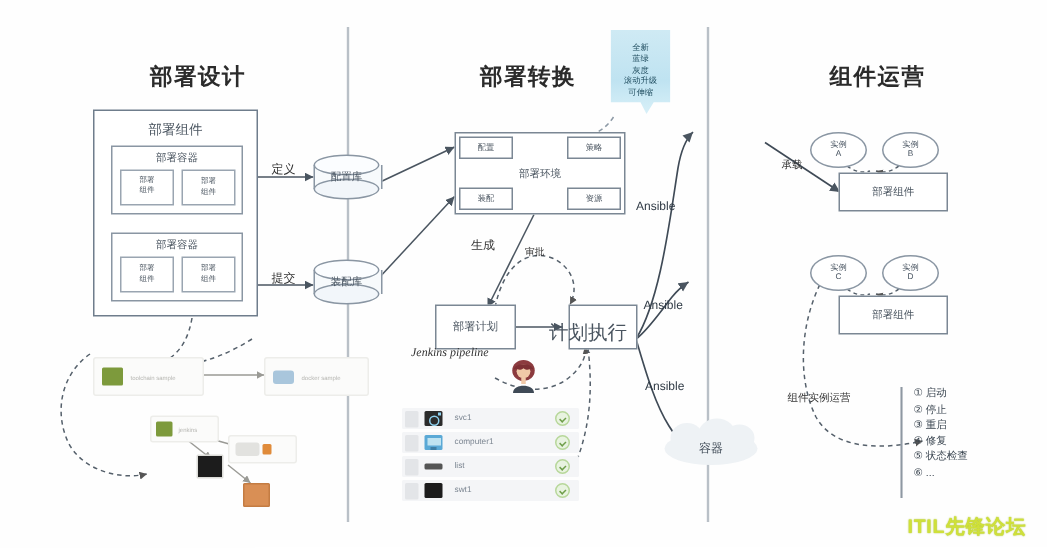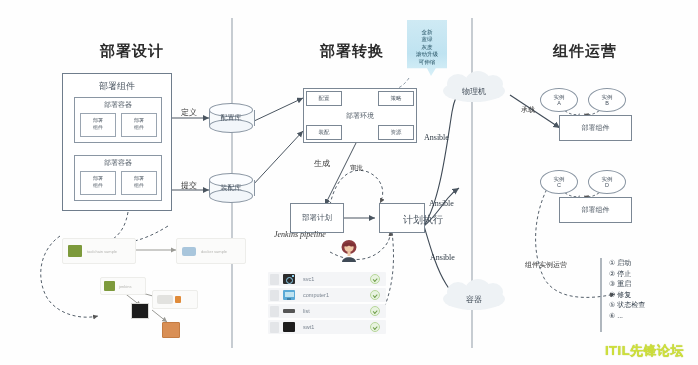--- a/index.html
+++ b/index.html
@@ -24,21 +24,21 @@
   .cyl .t{position:absolute;left:0;right:0;top:50%;transform:translateY(-50%);text-align:center;font-size:7px;color:#46525f;}
 
   .cloud{position:absolute;background:#eef2f5;border-radius:50%;}
   .cloud .c1,.cloud .c2,.cloud .c3{position:absolute;background:#eef2f5;border-radius:50%;}
   .cloud .t{position:absolute;left:0;right:0;top:50%;transform:translateY(-50%);text-align:center;font-size:8px;color:#3f4a56;z-index:3;}
 
   .ell{position:absolute;border:1px solid #8a96a3;border-radius:50%;background:#fff;}
   .ell .t{position:absolute;left:0;right:0;top:50%;transform:translateY(-50%);text-align:center;font-size:5.5px;color:#46525f;line-height:1.15;}
 
   .edge-lbl{position:absolute;font-size:8px;color:#333;white-space:nowrap;}
-  .edge-lbl.en{font-family:Liberation Serif, serif;font-style:normal;color:#2f3a45;}
+  .edge-lbl.en{font-family:Liberation Sans, sans-serif;font-style:normal;color:#2f3a45;}
   .jenkins-lbl{position:absolute;font-family:"Liberation Serif","DejaVu Serif",serif;font-style:italic;font-size:8px;color:#333;white-space:nowrap;}
 
   .callout{position:absolute;background:linear-gradient(180deg,#cfeaf4 0%,#bfe3f1 60%,#d8f0f8 100%);}
   .callout .t{position:absolute;left:0;right:0;top:50%;transform:translateY(-50%);text-align:center;font-size:5.5px;color:#1d4a5c;line-height:1.35;}
 
   .oplist{position:absolute;font-size:7px;color:#3a4550;line-height:1.5;white-space:nowrap;}
   .oplist div{display:block;}
 
   .termlist{position:absolute;width:118px;}
   .termrow{position:relative;height:14px;margin-bottom:2px;background:#f4f5f7;border-radius:1px;display:flex;align-items:center;}
@@ -181,21 +181,21 @@
       <span>可伸缩</span>
     </div>
   </div>
 
   <div class="edge-lbl" style="left:314px;top:158px;">生成</div>
 
   <div class="box" style="left:290px;top:203px;width:54px;height:30px;"></div>
   <div class="box-lbl" style="left:290px;top:213px;width:54px;font-size:7.5px;">部署计划</div>
 
   <div class="box" style="left:379px;top:203px;width:46px;height:30px;"></div>
-  <div class="box-lbl" style="left:389px;top:213px;width:68px;font-size:10px;">计划执行</div>
+  <div class="box-lbl" style="left:358px;top:213px;width:68px;font-size:13px;">计划执行</div>
 
   <div class="edge-lbl" style="left:350px;top:164px;font-size:6.5px;">审批</div>
 
   <div class="jenkins-lbl" style="left:274px;top:230px;">Jenkins pipeline</div>
 
   <div class="person" style="left:338px;top:238px;width:22px;height:24px;">
     <svg viewBox="0 0 22 24" width="22" height="24">
       <ellipse cx="11" cy="9" rx="7.5" ry="7" fill="#8c3b3f"></ellipse>
       <circle cx="11" cy="9.5" r="4.6" fill="#f0c9a8"></circle>
       <path d="M4.5,8.5 C4.5,3.5 17.5,3.5 17.5,8.5 C16,7 14,10 11,7.5 C8,10 6,7 4.5,8.5 z" fill="#7d3034"></path>
@@ -232,26 +232,20 @@
       <div class="ok"></div>
     </div>
     <div class="termrow">
       <div class="grip"></div>
       <div class="ic" style="background:#1c1c1c;"></div>
       <div class="tx">swt1</div>
       <div class="ok"></div>
     </div>
   </div>
 
-  <div class="cloud" style="left:443px;top:80px;width:62px;height:22px;">
-    <div class="c1" style="left:4px;top:-6px;width:22px;height:20px;"></div>
-    <div class="c2" style="left:22px;top:-9px;width:26px;height:24px;"></div>
-    <div class="c3" style="left:40px;top:-5px;width:20px;height:18px;"></div>
-    <div class="t">物理机</div>
-  </div>
   <div class="cloud" style="left:443px;top:288px;width:62px;height:22px;">
     <div class="c1" style="left:4px;top:-6px;width:22px;height:20px;"></div>
     <div class="c2" style="left:22px;top:-9px;width:26px;height:24px;"></div>
     <div class="c3" style="left:40px;top:-5px;width:20px;height:18px;"></div>
     <div class="t">容器</div>
   </div>
 
   <div class="edge-lbl en" style="left:424px;top:133px;">Ansible</div>
   <div class="edge-lbl en" style="left:429px;top:199px;">Ansible</div>
   <div class="edge-lbl en" style="left:430px;top:253px;">Ansible</div>

